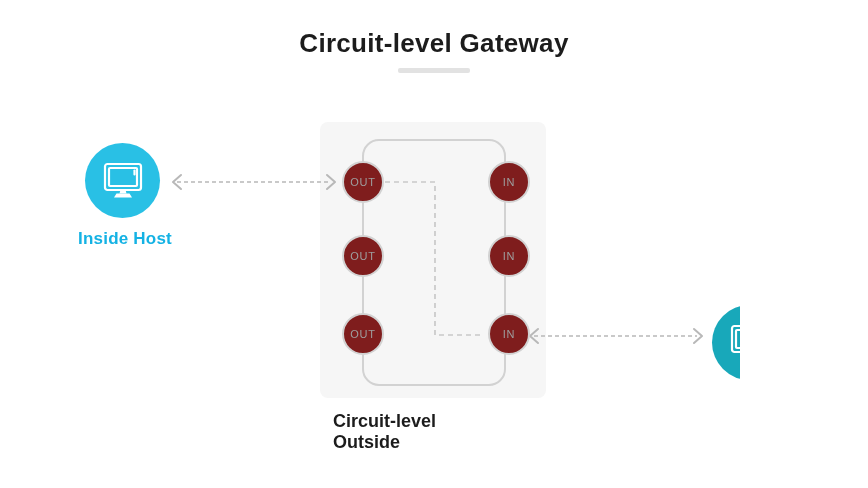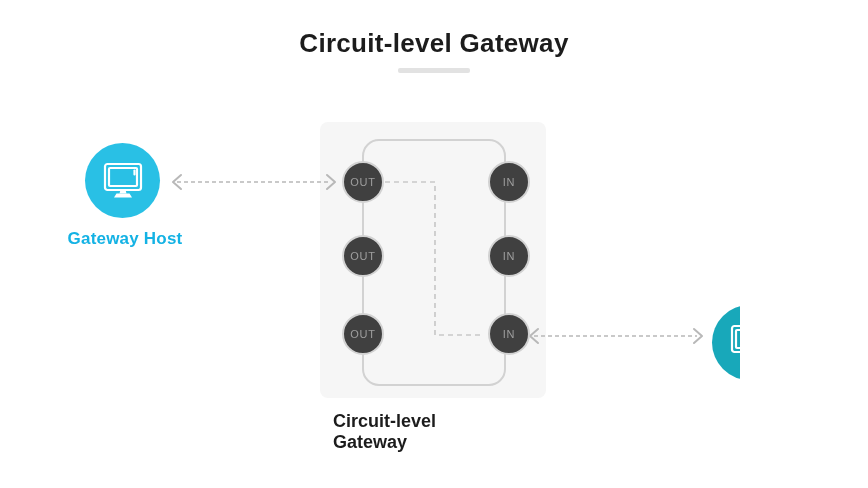--- a/index.html
+++ b/index.html
@@ -23,21 +23,21 @@
     background:var(--panel-bg,#f6f6f6);border-radius:8px;
   }
   .lines{position:absolute;left:0;top:0;pointer-events:none;}
   .outline{fill:none;stroke:var(--line-gray,#d2d2d2);stroke-width:2;}
   .session{fill:none;stroke:var(--dash-inner,#c9c9c9);stroke-width:1.7;stroke-dasharray:5 4;}
   .ext-line{fill:none;stroke:var(--dash-gray,#b8b8b8);stroke-width:1.7;stroke-dasharray:4 3;}
   .chev{fill:none;stroke:var(--dash-gray,#b8b8b8);stroke-width:2;stroke-linecap:round;stroke-linejoin:round;}
   
   .port{
     position:absolute;width:42px;height:42px;box-sizing:border-box;
-    background:#404040;border:2px solid var(--line-gray,#d2d2d2);border-radius:50%;
+    background:#7f1d1d;border:2px solid var(--line-gray,#d2d2d2);border-radius:50%;
     display:flex;align-items:center;justify-content:center;
     font-size:11px;letter-spacing:.8px;color:var(--port-text,#9e9e9e);
   }
   .port.r1{top:161px}.port.r2{top:235px}.port.r3{top:313px}
   .port.colL{left:342px}.port.colR{left:488px}
   
   .caption{
     position:absolute;left:333px;top:411px;width:200px;text-align:left;
     font-size:18px;font-weight:700;line-height:21px;color:var(--title-text,#1c1c1c);
   }
@@ -90,33 +90,33 @@
   <div class="port colL r1">OUT</div>
   <div class="port colL r2">OUT</div>
   <div class="port colL r3">OUT</div>
 
   <div class="port colR r1">IN</div>
   <div class="port colR r2">IN</div>
   <div class="port colR r3">IN</div>
 
   <div class="caption">
     <div>Circuit-level</div>
-    <div>Gateway</div>
+    <div>Outside</div>
   </div>
 
   <div class="host-circle host-outside">
     <svg class="monitor" width="48" height="48" viewBox="0 0 48 48">
       <rect class="st" x="6" y="7" width="36" height="26" rx="2.5"></rect>
       <rect class="st" x="10" y="11" width="28" height="18" rx="1"></rect>
       <line class="st" x1="35.5" y1="13.5" x2="35.5" y2="17.5"></line>
       <path class="fw" d="M21.5 33 L26.5 33 L27.5 36.5 L20.5 36.5 Z"></path>
       <path class="fw" d="M17.5 36.5 L30.5 36.5 L33 40.5 L15 40.5 Z"></path>
     </svg>
   </div>
-  <div class="host-label label-outside">Gateway Host</div>
+  <div class="host-label label-outside">Inside Host</div>
 
   <div class="host-circle host-inside">
     <svg class="monitor" width="48" height="48" viewBox="0 0 48 48">
       <rect class="st" x="6" y="7" width="36" height="26" rx="2.5"></rect>
       <rect class="st" x="10" y="11" width="28" height="18" rx="1"></rect>
       <line class="st" x1="35.5" y1="13.5" x2="35.5" y2="17.5"></line>
       <path class="fw" d="M21.5 33 L26.5 33 L27.5 36.5 L20.5 36.5 Z"></path>
       <path class="fw" d="M17.5 36.5 L30.5 36.5 L33 40.5 L15 40.5 Z"></path>
     </svg>
   </div>

